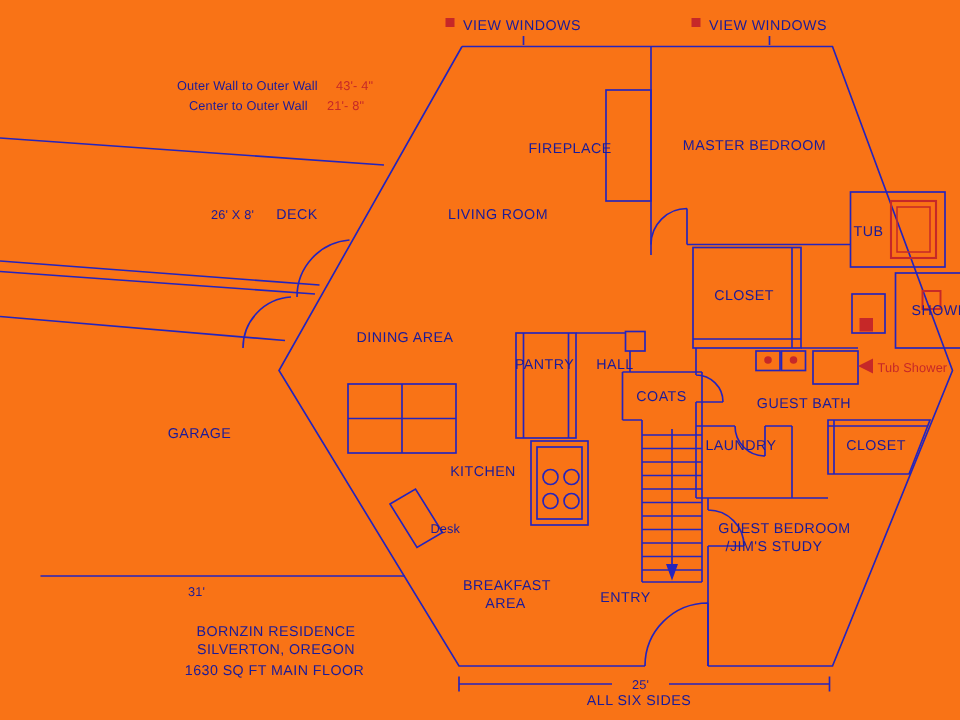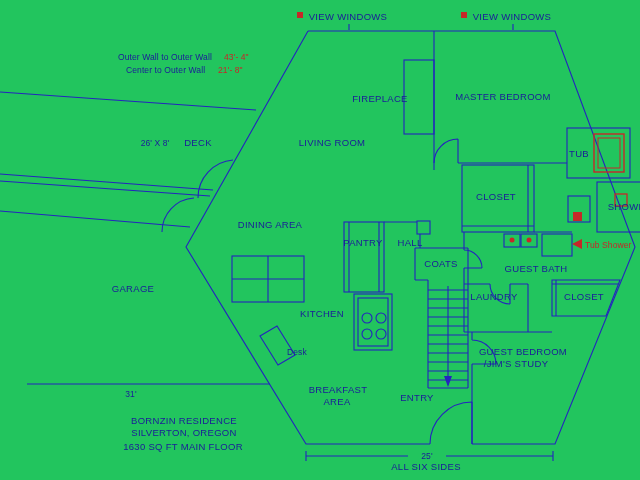--- a/index.html
+++ b/index.html
@@ -1,16 +1,16 @@
 <!DOCTYPE html>
 <html><head>
 <meta charset="utf-8">
 <style>
   html,body{margin:0;padding:0;background:#ffffff;}
-  .page{width:640px;height:480px;background:#22c55e;position:relative;overflow:hidden;}
+  .page{width:640px;height:480px;background:#f97316;position:relative;overflow:hidden;}
   svg{display:block;}
   text{font-family:"Liberation Sans",sans-serif;font-size:9.5px;letter-spacing:.3px;fill:#1b1b99;}
   .sm{font-size:8.5px;letter-spacing:.1px;}
   .red{fill:#c62828;}
   .mid{text-anchor:middle;}
 </style>
 </head>
 <body>
 
 <div class="page">

